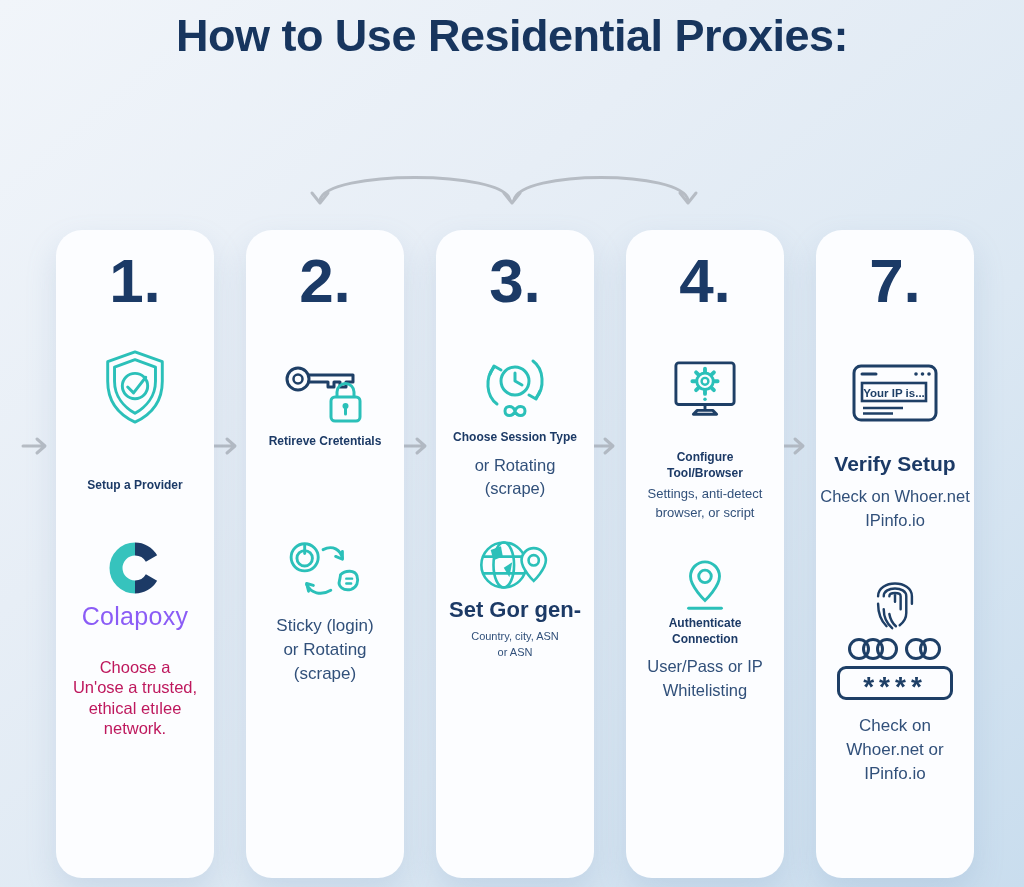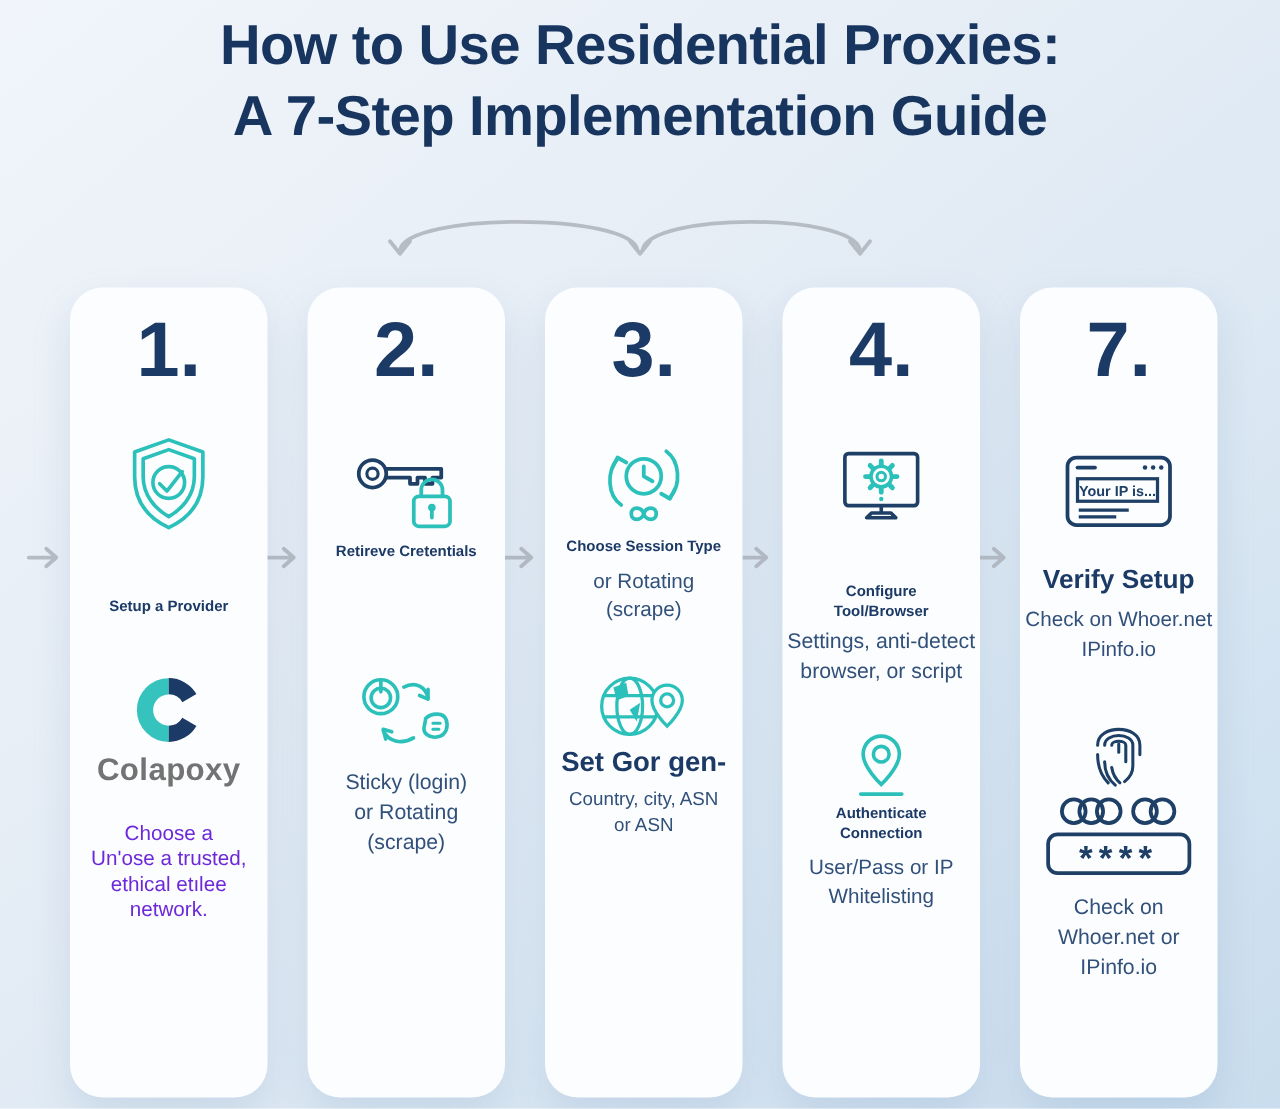--- a/index.html
+++ b/index.html
@@ -21,38 +21,37 @@
     position:absolute;top:230px;width:158px;height:648px;
     background:#fcfdff;border-radius:26px;
     box-shadow:0 14px 30px rgba(125,155,190,.22);
     display:flex;flex-direction:column;align-items:center;
     padding:0 12px;box-sizing:border-box;text-align:center;
   }
   .card-1{left:56px;}.card-2{left:246px;}.card-3{left:436px;}
   .card-4{left:626px;}.card-5{left:816px;}
   .num{margin-top:20px;font-size:62px;line-height:1;font-weight:700;color:#1b3a66;}
   .heading{font-size:12px;font-weight:700;color:#1c3a66;line-height:1.3;}
-  .sub{font-size:17px;color:#31507a;line-height:1.42;white-space:pre-line;margin-left:-10px;margin-right:-10px;}
-  .desc{font-size:16.5px;color:#6d28d9;line-height:1.24;white-space:pre-line;margin-left:-10px;margin-right:-10px;}
-  .brand{font-size:25px;font-weight:700;color:#737373;letter-spacing:.3px;}
+  .sub{font-size:13px;color:#31507a;line-height:1.42;white-space:pre-line;margin-left:-10px;margin-right:-10px;}
+  .desc{font-size:16.5px;color:#be185d;line-height:1.24;white-space:pre-line;margin-left:-10px;margin-right:-10px;}
+  .brand{font-size:25px;font-weight:400;color:#8b5cf6;letter-spacing:.3px;}
   .pwbox{
     width:110px;height:28px;border:3px solid #1e3f66;border-radius:9px;
     color:#1e3f66;font-weight:700;font-size:28px;letter-spacing:5px;
     line-height:36px;overflow:hidden;text-align:center;
   }
   svg{display:block;}
 </style>
 </head>
 <body>
 
 <div class="stage">
 
   <div class="title">
     <div>How to Use Residential Proxies:</div>
-    <div>A 7-Step Implementation Guide</div>
   </div>
 
   <svg class="arcs" width="410" height="58" viewBox="0 0 410 58" fill="none">
     <path d="M22 44 C28 14, 206 14, 212 44" stroke="#b6bcc4" stroke-width="3" stroke-linecap="round"></path>
     <path d="M216 44 C222 14, 384 14, 390 44" stroke="#b6bcc4" stroke-width="3" stroke-linecap="round"></path>
     <polyline points="14,37 22,47 30,37" stroke="#b6bcc4" stroke-width="3" stroke-linecap="round" stroke-linejoin="round" fill="none"></polyline>
     <polyline points="206,37 214,47 222,37" stroke="#b6bcc4" stroke-width="3" stroke-linecap="round" stroke-linejoin="round" fill="none"></polyline>
     <polyline points="382,37 390,47 398,37" stroke="#b6bcc4" stroke-width="3" stroke-linecap="round" stroke-linejoin="round" fill="none"></polyline>
   </svg>
 
@@ -160,40 +159,40 @@
         <circle cx="30" cy="31" r="24"></circle>
         <ellipse cx="30" cy="31" rx="11" ry="24"></ellipse>
         <path d="M8 22 H52 M8 40 H52"></path>
         <path d="M16 15 L27 11 L29 22 L19 26 Z" fill="#2bc0b9" stroke="none"></path>
         <path d="M30 34 L39 28 L36 44 Z" fill="#2bc0b9" stroke="none"></path>
         <path d="M62 13 a13 13 0 0 1 13 13 c0 9.5 -13 22 -13 22 c0 0 -13 -12.5 -13 -22 a13 13 0 0 1 13 -13 Z" fill="#fcfdff"></path>
         <circle cx="62" cy="26" r="5.5" fill="#fcfdff"></circle>
       </svg>
     </span>
     <div class="heading" style="margin-top:2px;font-size:22px">Set Gor gen-</div>
-    <div class="sub" style="margin-top:4px;font-size:15px">Country, city, ASN
+    <div class="sub" style="margin-top:4px;font-size:11px">Country, city, ASN
 or ASN</div>
   </div>
 
   <div class="card card-4">
     <div class="num">4.</div>
     <span style="margin-top:46px">
       <svg width="74" height="64" viewBox="0 0 76 66" fill="none">
         <rect x="8" y="5" width="60" height="43" rx="3" stroke="#1e3f66" stroke-width="3"></rect>
         <path d="M30 54 L46 54 L50 58 L26 58 Z" stroke="#1e3f66" stroke-width="3" stroke-linejoin="round"></path>
         <path d="M38 48 V54" stroke="#1e3f66" stroke-width="3"></path>
         <circle cx="38" cy="24" r="8.5" stroke="#2bc0b9" stroke-width="3"></circle>
         <circle cx="38" cy="24" r="3.5" stroke="#2bc0b9" stroke-width="2.5"></circle>
         <g stroke="#2bc0b9" stroke-width="4" stroke-linecap="round">
           <path d="M38 11 V14.5 M38 33.5 V37 M25 24 H28.5 M47.5 24 H51 M28.8 14.8 L31.2 17.2 M44.8 30.8 L47.2 33.2 M47.2 14.8 L44.8 17.2 M31.2 30.8 L28.8 33.2"></path>
         </g>
         <circle cx="38" cy="42.5" r="1.8" fill="#2bc0b9"></circle>
       </svg>
     </span>
-    <div class="heading" style="margin-top:44px">Configure Tool/Browser</div>
+    <div class="heading" style="margin-top:28px">Configure Tool/Browser</div>
     <div class="sub" style="margin-top:4px">Settings, anti-detect
 browser, or script</div>
     <span style="margin-top:36px">
       <svg width="70" height="58" viewBox="0 0 72 60" fill="none" stroke="#2bc0b9" stroke-width="3" stroke-linecap="round">
         <path d="M36 4 a15 15 0 0 1 15 15 c0 11 -15 25 -15 25 c0 0 -15 -14 -15 -25 a15 15 0 0 1 15 -15 Z"></path>
         <circle cx="36" cy="19" r="6.5"></circle>
         <path d="M19 52 H53"></path>
       </svg>
     </span>
     <div class="heading" style="">Authenticate Connection</div>

